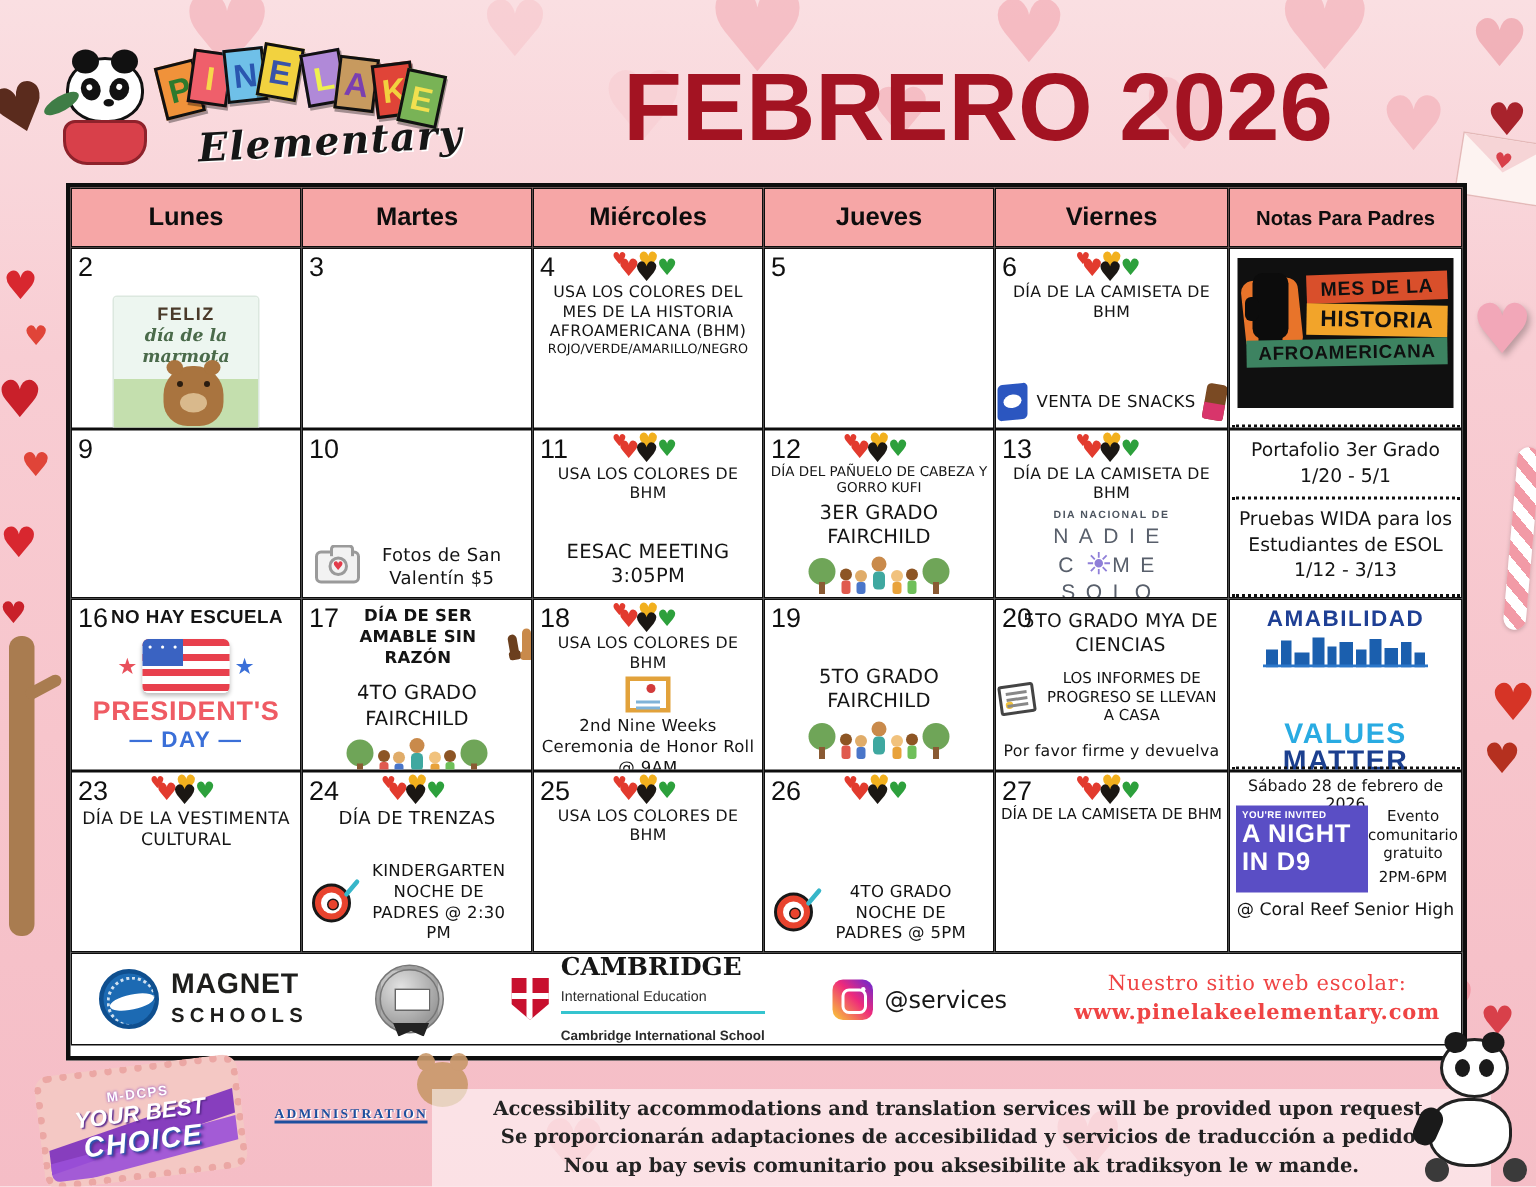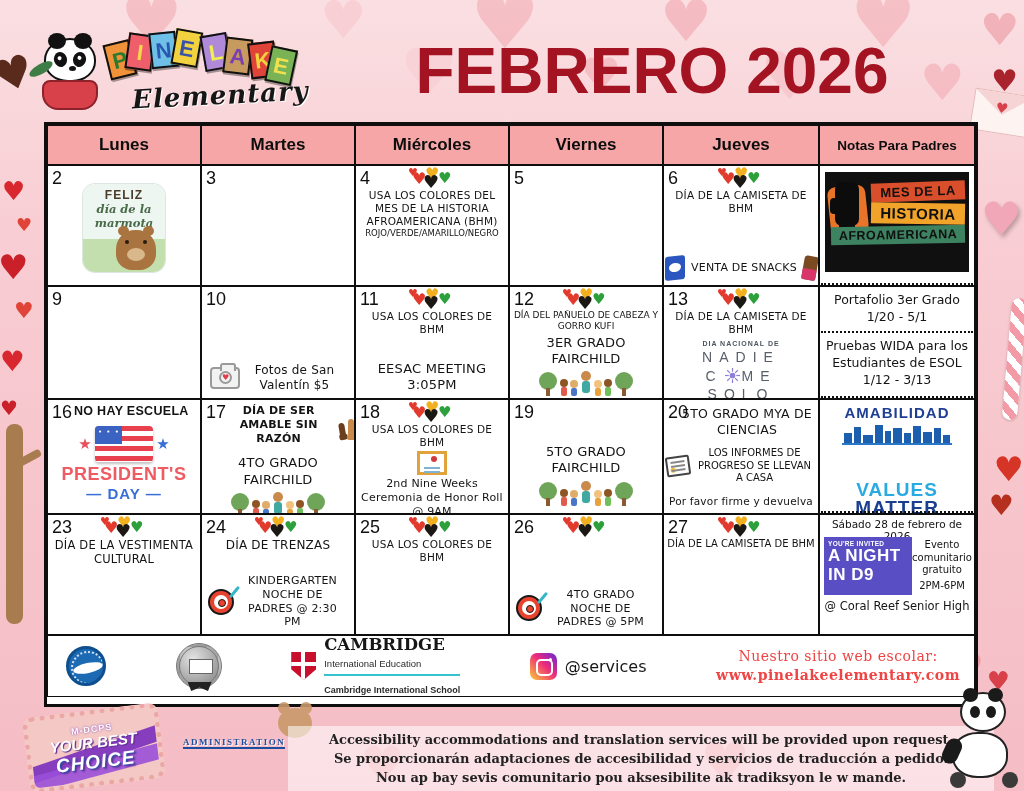--- a/index.html
+++ b/index.html
@@ -51,21 +51,21 @@
   .row-ic { display:flex; align-items:center; justify-content:center; gap:3px; }
   
   .bhm { position:relative; display:block; width:48px; height:22px; margin:1px auto 0; }
   .bhm i { position:absolute; font-style:normal; line-height:1; }
   .bhm .b1{color:#e23b2e;font-size:16px;left:4px;top:4px;}
   .bhm .b2{color:#f2b01e;font-size:16px;left:17px;top:-1px;}
   .bhm .b3{color:#1b1713;font-size:18px;left:15px;top:6px;}
   .bhm .b4{color:#2da03c;font-size:15px;left:30px;top:4px;}
   .bhm .b5{color:#e23b2e;font-size:11px;left:0;top:0;}
   
-  .gcard { width:82px; height:88px; margin:18px auto 0; background:linear-gradient(#edf6f0 62%,#c4dfae 62%); border-radius:12px; position:relative; box-shadow:0 0 0 1px #dce8df; }
+  .gcard { width:96px; height:88px; margin:32px auto 0; background:linear-gradient(#edf6f0 62%,#c4dfae 62%); border-radius:2px; position:relative; box-shadow:0 0 0 1px #dce8df; }
   .gc-t1 { font:700 12px "Liberation Sans",sans-serif; color:#4a3a2a; padding-top:4px; letter-spacing:1px;}
   .gc-t2 { font:italic 600 11.5px "DejaVu Serif",serif; color:#4a6a4a; }
   .ghog { position:absolute; left:33px; bottom:2px; width:40px; height:40px; background:#a9743f; border-radius:48% 48% 40% 40%; }
   .ghog::before,.ghog::after { content:""; position:absolute; top:-4px; width:11px; height:10px; background:#a9743f; border-radius:50%; }
   .ghog::before{left:2px;} .ghog::after{right:2px;}
   .ghog .muzzle { position:absolute; left:11px; top:18px; width:18px; height:13px; background:#d9b98c; border-radius:50%; }
   .ghog .geye { position:absolute; top:10px; width:4px; height:4px; background:#2a1c10; border-radius:50%; }
   .ghog .geye.l{left:9px;} .ghog .geye.r{right:9px;}
   
   .chips { width:20px; height:24px; background:#2b56c0; border-radius:3px; transform:skewY(-6deg); position:relative; }
@@ -246,22 +246,22 @@
     <span class="tile t0">P</span><span class="tile t1">I</span><span class="tile t2">N</span><span class="tile t3">E</span><span class="tile t4">L</span><span class="tile t5">A</span><span class="tile t6">K</span><span class="tile t7">E</span>
   </div>
   <div class="elem-script">Elementary</div>
 </div>
 <div class="month-title">FEBRERO 2026</div>
 
 <div class="cal">
   <div class="hd">Lunes</div>
   <div class="hd">Martes</div>
   <div class="hd">Miércoles</div>
+  <div class="hd">Jueves</div>
   <div class="hd">Viernes</div>
-  <div class="hd">Jueves</div>
   <div class="hd notes-hd">Notas Para Padres</div>
 
   <div class="cell">
     <span class="date">2</span>
     <div class="gcard">
       <div class="gc-t1">FELIZ</div>
       <div class="gc-t2">día de la marmota</div>
       <div class="ghog">
           <i class="muzzle"></i>
           <i class="geye l"></i>
@@ -596,20 +596,21 @@
     <div class="evcol">
       <div>Evento comunitario gratuito</div>
       <div style="padding-top:3px;">2PM-6PM</div>
     </div>
     <div class="evloc">@ Coral Reef Senior High</div>
   </div>
 
   <div class="cal-foot">
     <div class="fgroup">
       <span class="mcircle"></span>
+      <span class="magnet-txt"><span>MAGNET</span><br><span class="sub">SCHOOLS</span></span>
     </div>
     <span class="seal"></span>
     <div class="fgroup">
       <span class="shield"></span>
       <span class="camb">
         <span>CAMBRIDGE</span><br>
         <span class="c2">International Education</span>
         <span class="rule" style="display:block;"></span>
         <span class="c3">Cambridge International School</span>
       </span>

